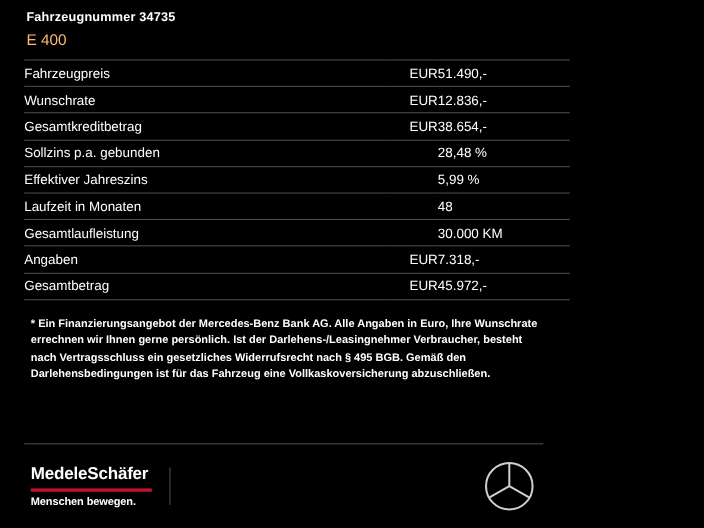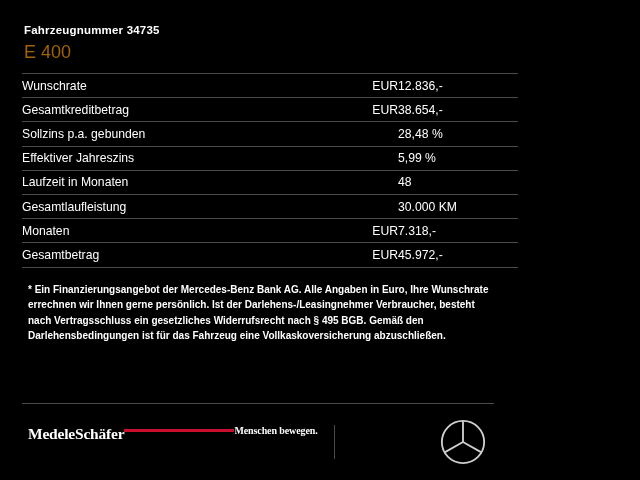--- a/index.html
+++ b/index.html
@@ -13,42 +13,42 @@
     overflow: hidden;
     font-family: "Liberation Sans", sans-serif;
     color: #ffffff;
   }
   .page {
     position: relative;
     width: 516px;
     height: 480px;
     background: #000000;
     box-sizing: border-box;
-    padding: 22px 22px 0 22px;
+    padding: 8px 22px 0 22px;
   }
   .vehicle-number {
     font-size: 11.5px;
     font-weight: bold;
     letter-spacing: 0.2px;
     color: #ffffff;
     margin: 2px 0 6px 2px;
   }
   .headline {
     font-family: "Liberation Serif", serif;
     font-size: 25px;
     font-weight: normal;
     letter-spacing: 0.1px;
     color: #ffffff;
     margin: 0 0 8px 2px;
     white-space: nowrap;
   }
   .model {
-    font-size: 18px;
+    font-size: 14px;
     font-weight: normal;
-    color: #a16207;
+    color: #fdba74;
     margin: 0 0 10px 2px;
   }
   .table {
     width: 100%;
     border-collapse: collapse;
     table-layout: fixed;
   }
   .table tr {
     height: 24.2px;
   }
@@ -99,23 +99,22 @@
     display: flex;
     align-items: center;
   }
   .logo-block {
     display: flex;
     align-items: flex-start;
     padding-left: 6px;
   }
   .logo-left {
     display: flex;
-    flex-direction: row;
+    flex-direction: column;
     justify-content: center;
-    font-family: Liberation Serif, serif;
   }
   .logo-brand {
     font-size: 15.5px;
     font-weight: bold;
     letter-spacing: -0.2px;
     line-height: 1.1;
   }
   .logo-underline {
     width: 110px;
     height: 3px;
@@ -154,20 +153,25 @@
 <div class="page">
 
   <div class="vehicle-number">Fahrzeugnummer 34735</div>
 
 
   <div class="model">E 400</div>
 
   <table class="table">
     <tbody>
       <tr>
+        <td class="c-label">Fahrzeugpreis</td>
+        <td class="c-cur">EUR</td>
+        <td class="c-val">51.490,-</td>
+      </tr>
+      <tr>
         <td class="c-label">Wunschrate</td>
         <td class="c-cur">EUR</td>
         <td class="c-val">12.836,-</td>
       </tr>
       <tr>
         <td class="c-label">Gesamtkreditbetrag</td>
         <td class="c-cur">EUR</td>
         <td class="c-val">38.654,-</td>
       </tr>
       <tr>
@@ -184,21 +188,21 @@
         <td class="c-label">Laufzeit in Monaten</td>
         <td class="c-cur"></td>
         <td class="c-val">48</td>
       </tr>
       <tr>
         <td class="c-label">Gesamtlaufleistung</td>
         <td class="c-cur"></td>
         <td class="c-val">30.000 KM</td>
       </tr>
       <tr>
-        <td class="c-label">Monaten</td>
+        <td class="c-label">Angaben</td>
         <td class="c-cur">EUR</td>
         <td class="c-val">7.318,-</td>
       </tr>
       <tr>
         <td class="c-label">Gesamtbetrag</td>
         <td class="c-cur">EUR</td>
         <td class="c-val">45.972,-</td>
       </tr>
     </tbody>
   </table>

